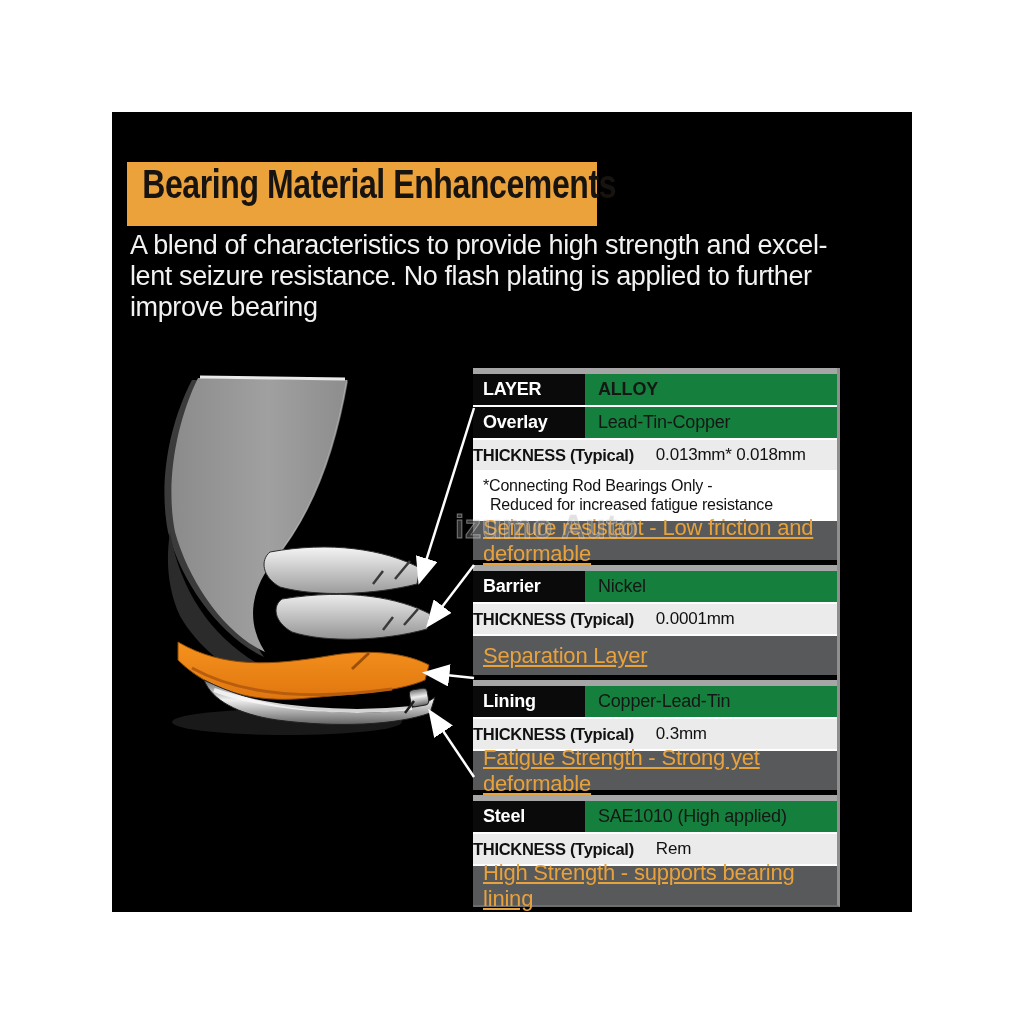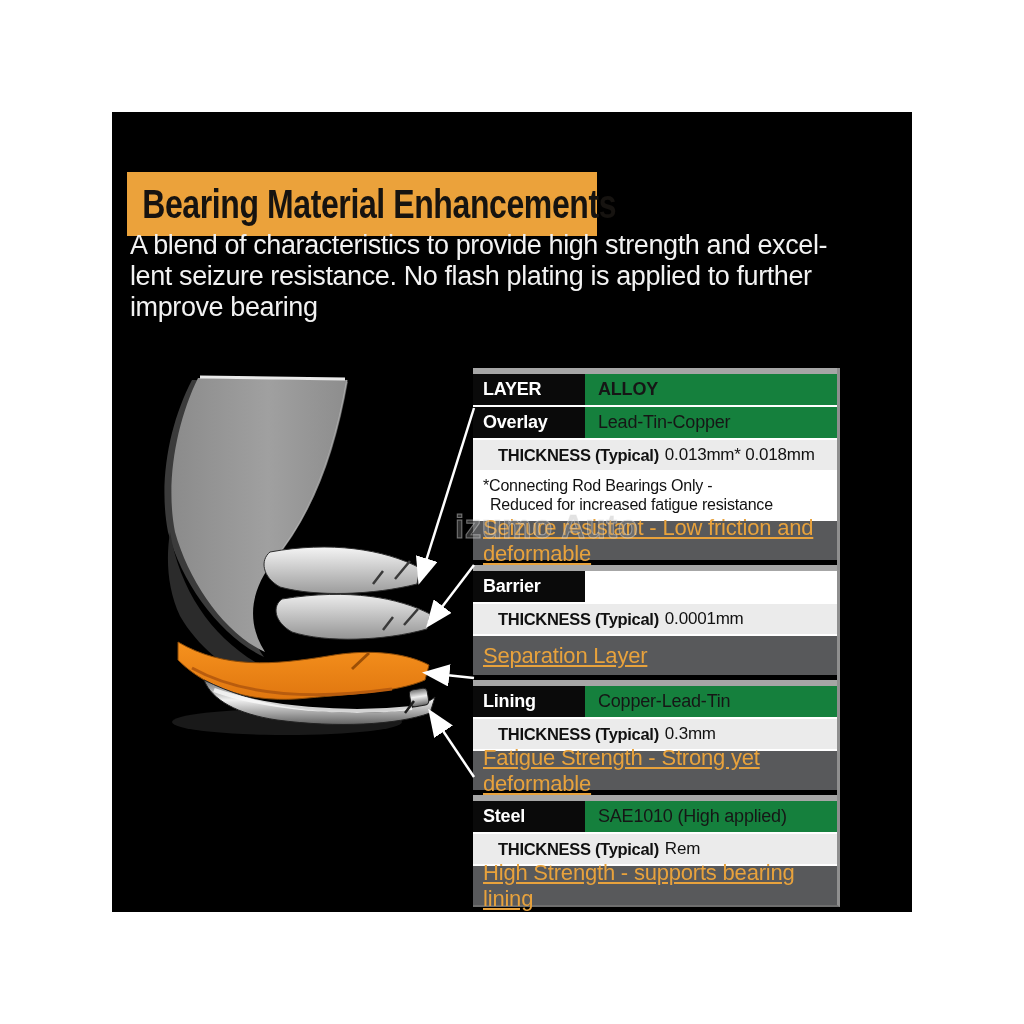--- a/index.html
+++ b/index.html
@@ -1,22 +1,22 @@
 <!DOCTYPE html>
 <html><head>
 <meta charset="utf-8">
 <style>
   html,body{margin:0;padding:0;background:#ffffff;}
   .canvas{position:relative;width:1024px;height:1024px;background:#ffffff;overflow:hidden;
           font-family:"Liberation Sans",sans-serif;}
   .panel{position:absolute;left:112px;top:112px;width:800px;height:800px;background:#000;}
 
   
-  .title-bar{position:absolute;left:15px;top:60px;width:470px;height:64px;background:#EBA23B;
-             display:flex;align-items:center;}
+  .title-bar{position:absolute;left:15px;top:50px;width:470px;height:64px;background:#EBA23B;
+             display:flex;align-items:flex-start;}
   .title-bar .t{font-size:40px;font-weight:700;color:#161310;white-space:nowrap;
                 transform:scaleX(0.80);transform-origin:left center;letter-spacing:-0.5px;
                 padding-left:19px;}
 
   
   .intro{position:absolute;left:18px;top:118px;width:770px;color:#f2f2f2;
          font-size:27px;line-height:31px;letter-spacing:-0.4px;font-weight:400;}
 
   
   .art, .arrows{position:absolute;left:0;top:0;width:800px;height:800px;pointer-events:none;}
@@ -29,21 +29,21 @@
   .section + .section{margin-top:5px;}
   .cap{height:6px;background:#a6a6a6;}
   .rowpair{display:flex;height:31px;margin-top:0;}
   .row + .row{margin-top:2px;}
   .cell-k{width:112px;background:#0a0a0a;color:#fff;display:flex;align-items:center;
           padding-left:10px;box-sizing:border-box;font-weight:700;font-size:18px;letter-spacing:-0.2px;}
   .cell-v{flex:1;background:#15803d;color:#161616;display:flex;align-items:center;
           padding-left:13px;font-size:18px;letter-spacing:-0.2px;}
   .cell-v.hdr{font-weight:700;}
   .thick{height:30px;background:#ebebeb;display:flex;align-items:center;
-         padding-left:25px;color:#111;}
+         padding-left:0;color:#111;gap:16px;}
   .thick .lab{font-weight:700;font-size:16.5px;letter-spacing:-0.3px;}
   .thick .val{font-size:17px;margin-left:6px;letter-spacing:-0.2px;}
   .note{background:#ffffff;color:#111;padding:4px 0 5px 10px;font-size:16px;line-height:19px;
         letter-spacing:-0.2px;}
   .note .l2{padding-left:7px;}
   .feature{height:39px;background:#58595B;color:#E8A23C;display:flex;align-items:center;
            padding-left:10px;font-size:22px;letter-spacing:-0.2px;text-decoration:underline;}
 
   
   .watermark{position:absolute;left:343px;top:396px;z-index:6;font-size:33px;font-weight:700;
@@ -157,20 +157,21 @@
         </div>
         <div class="feature row">
           <span>Seizure resistant - Low friction and deformable</span>
         </div>
       </div>
 
       <div class="section">
         <div class="cap"></div>
         <div class="rowpair row">
           <div class="cell-k">Barrier</div>
+          <div class="cell-v">Nickel</div>
         </div>
         <div class="thick row">
           <span class="lab">THICKNESS (Typical)</span>
           <span class="val">0.0001mm</span>
         </div>
         <div class="feature row">
           <span>Separation Layer</span>
         </div>
       </div>
 

